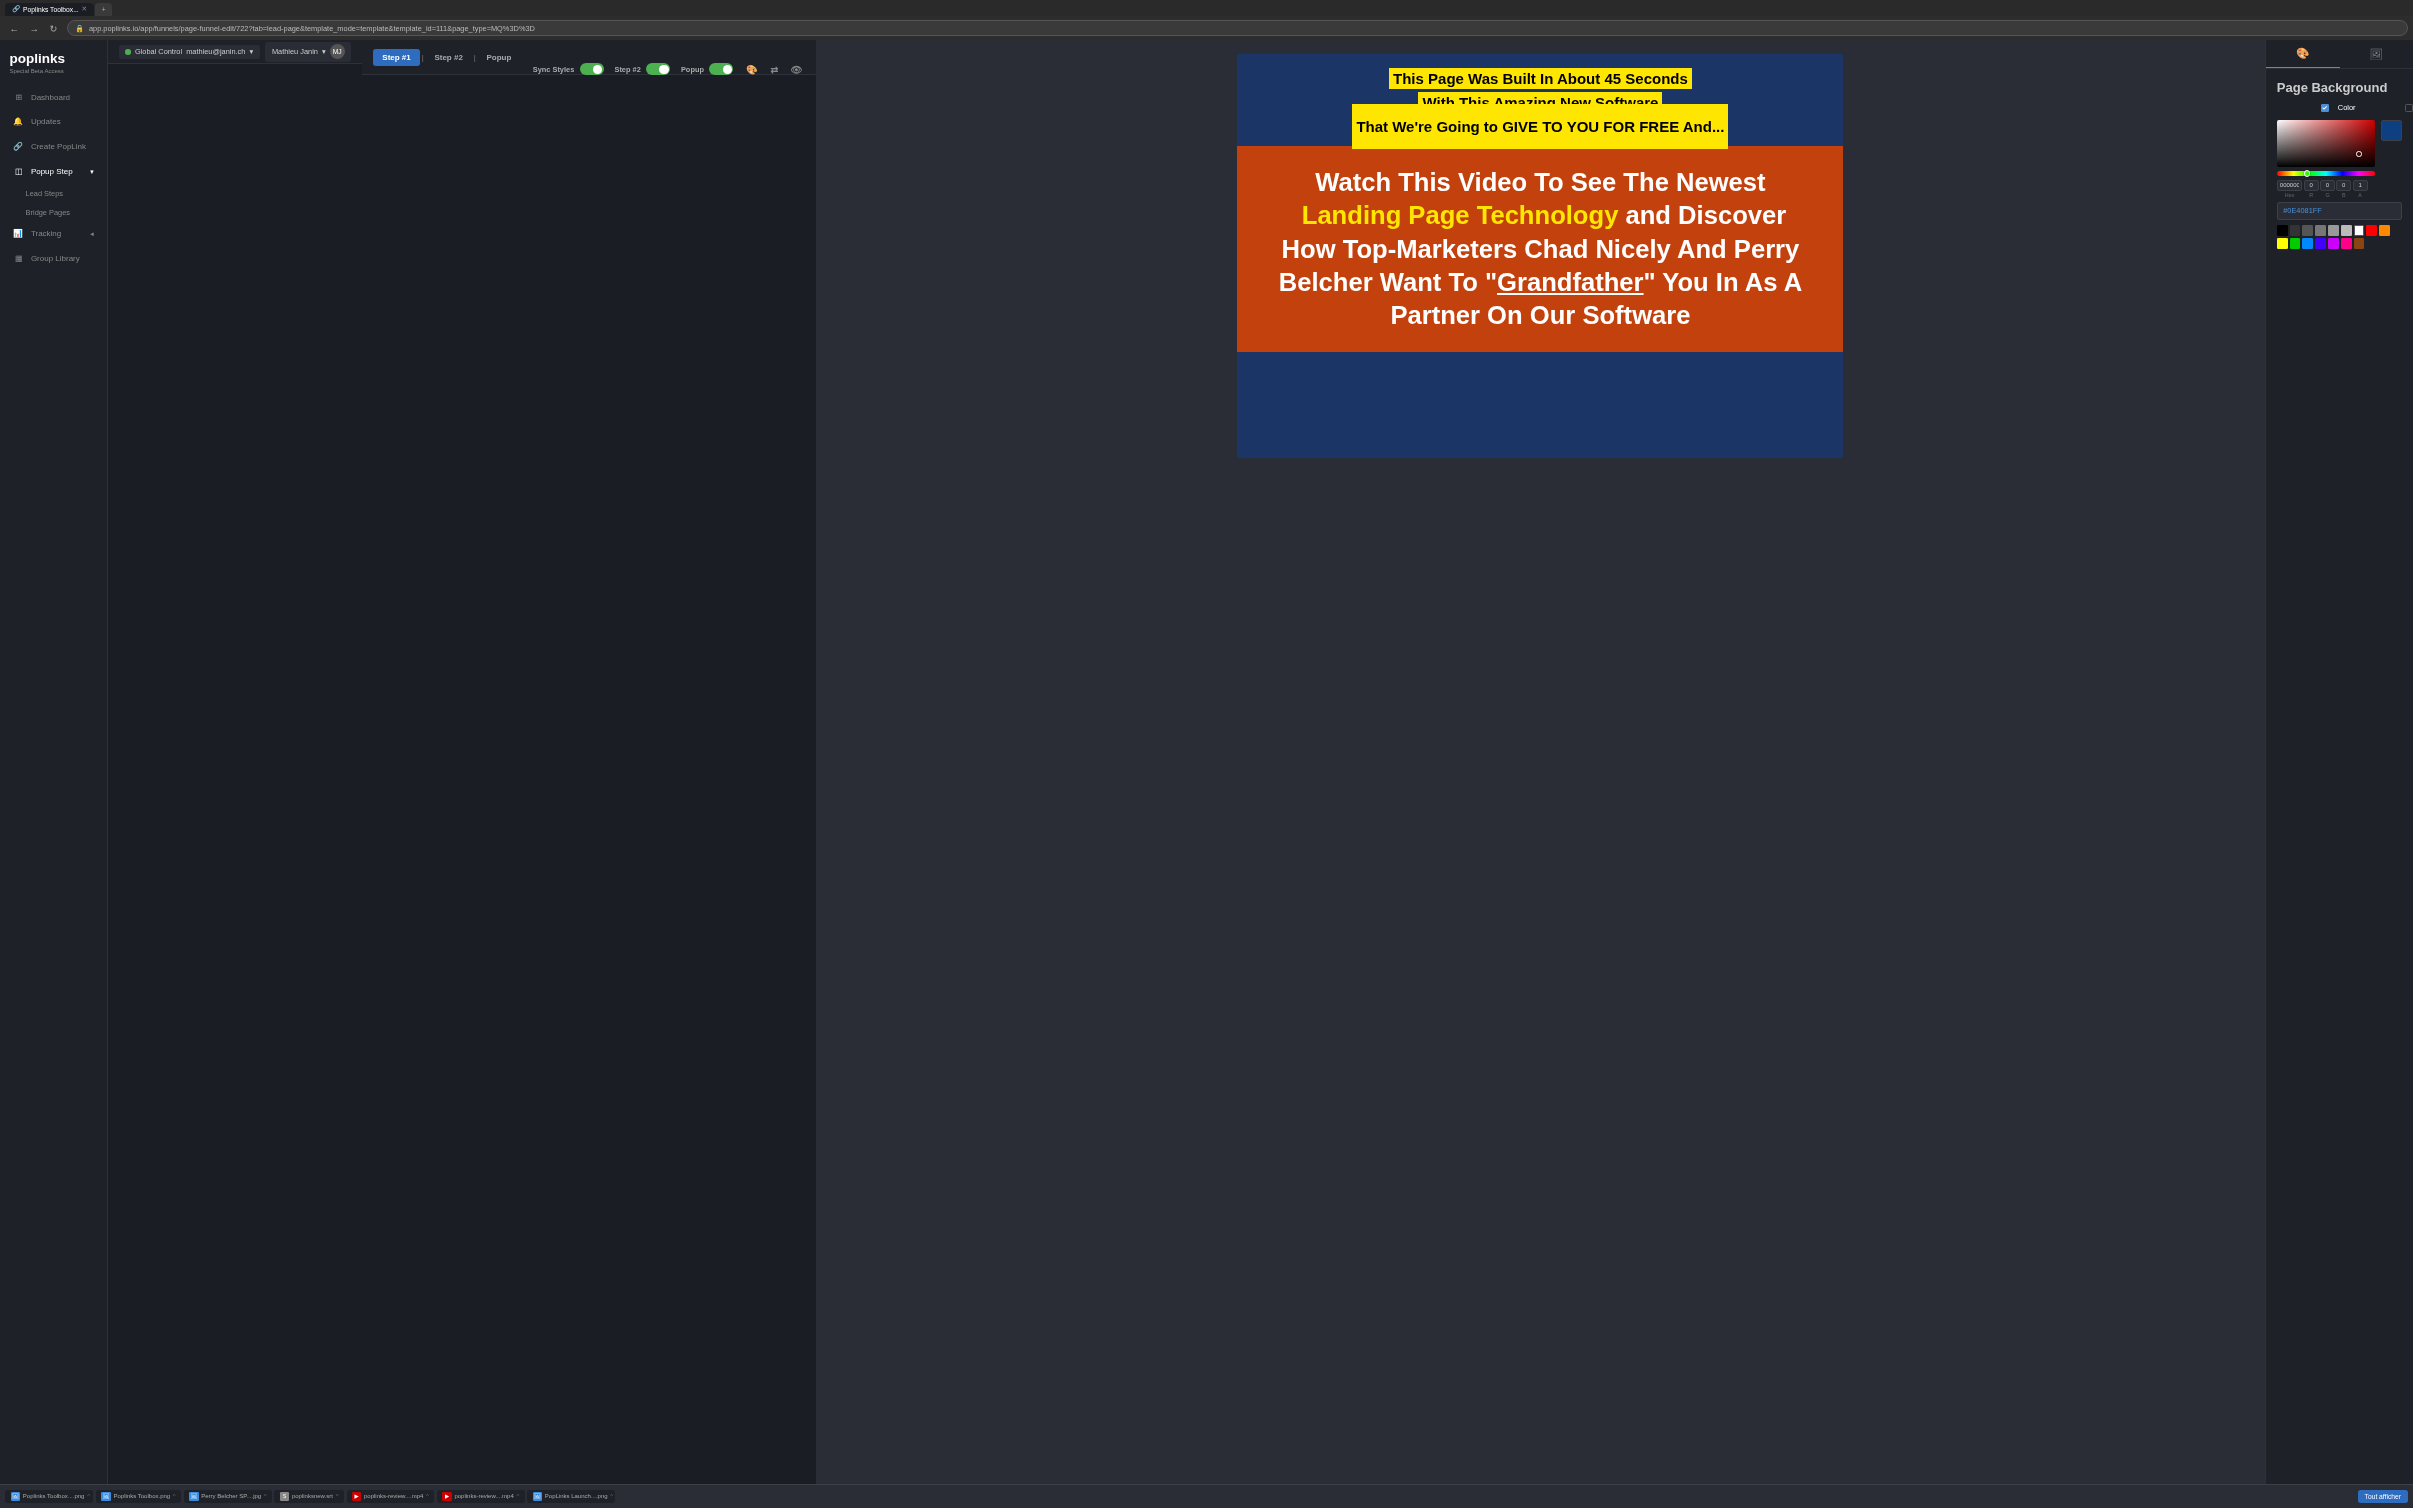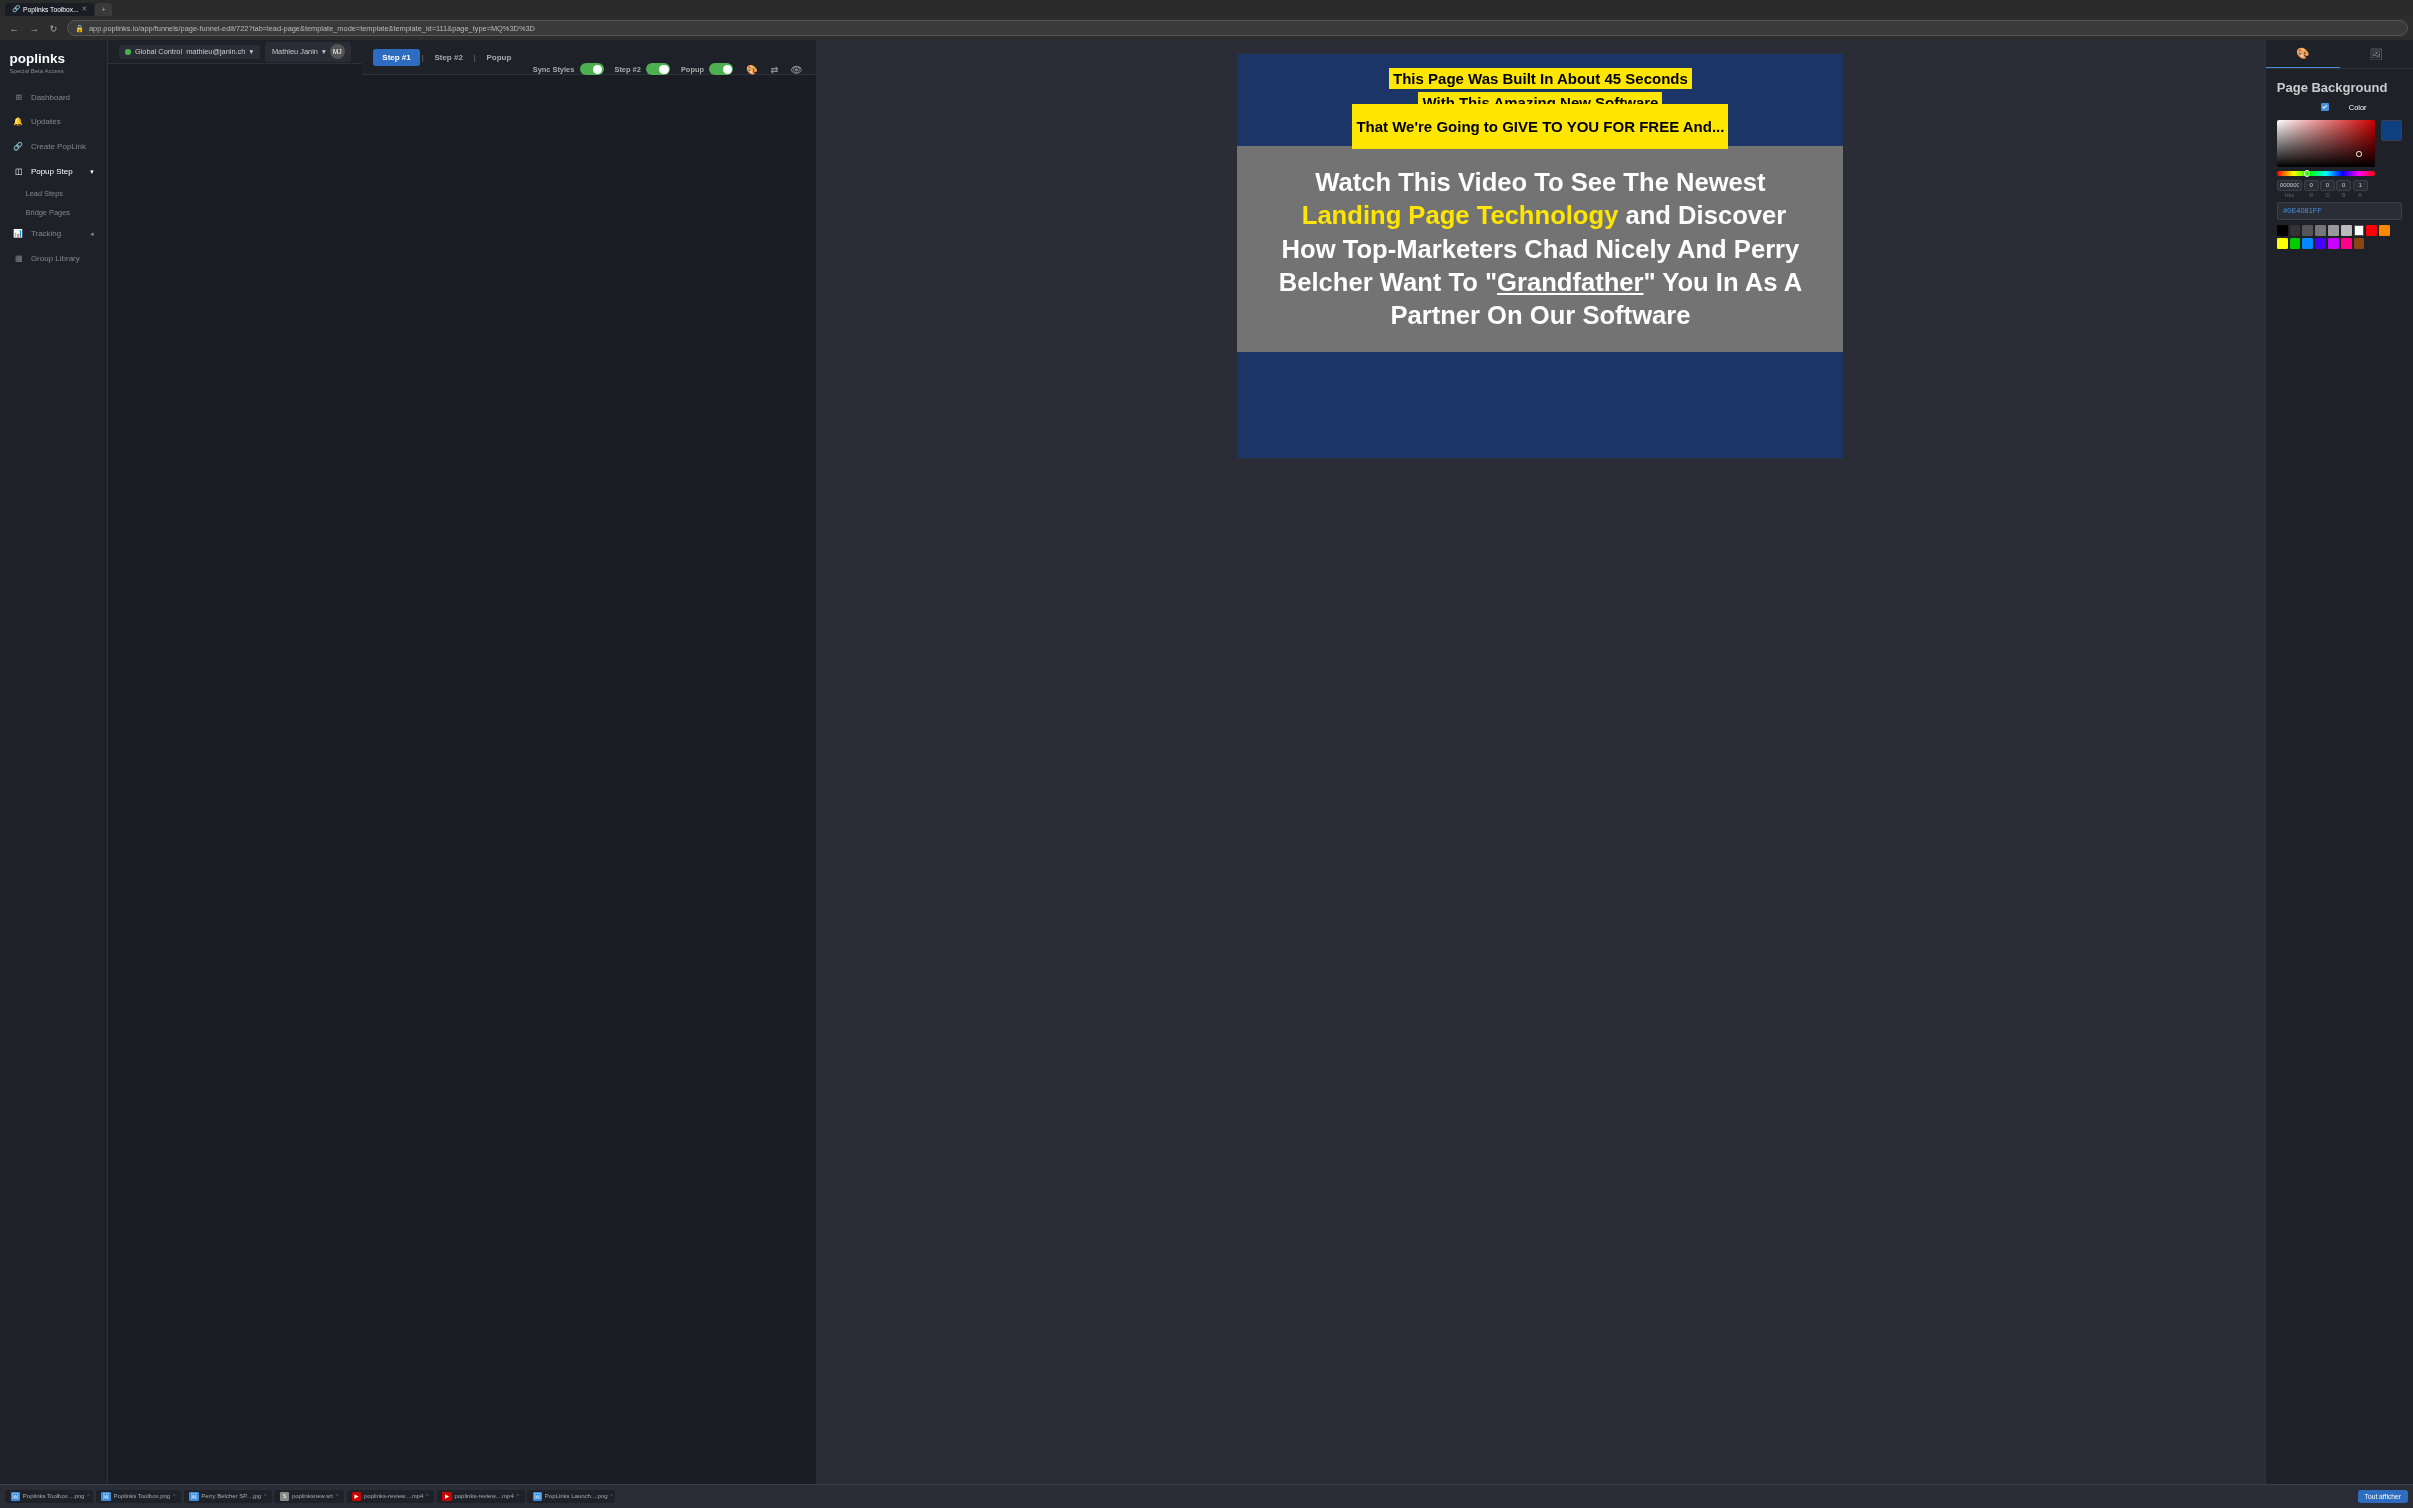--- a/index.html
+++ b/index.html
@@ -60,34 +60,34 @@
     .content-area { flex: 1; display: flex; overflow: hidden; }
 
     
     .canvas-area { flex: 1; overflow: auto; background: #2a2d35; position: relative; }
     .page-canvas { margin: 13.5px auto; width: 606px; background: #1a3a6b; min-height: 404px; position: relative; overflow: hidden; }
 
     
     .yellow-banner { background: transparent; padding: 13.5px 20px 6.7px; text-align: center; }
 
     
-    .blue-section { background: #737373; padding: 20px 27px; text-align: center; }
+    .blue-section { background: #c2410c; padding: 20px 27px; text-align: center; }
     .main-headline { color: #fff; font-size: 25.6px; font-weight: 800; line-height: 1.3; margin-bottom: 0; }
     .highlight-yellow { color: #FFE600; }
     .underline-text { text-decoration: underline; }
 
     
     .right-panel { width: 148px; background: #1e2128; border-left: 0.7px solid #2d3139; display: flex; flex-direction: column; }
     .panel-tabs { display: flex; border-bottom: 0.7px solid #2d3139; }
     .panel-tab { flex: 1; padding: 6.7px; display: flex; align-items: center; justify-content: center; cursor: pointer; color: #888; font-size: 10.8px; }
     .panel-tab.active { color: #4a90d9; border-bottom: 1.3px solid #4a90d9; }
     .panel-content { padding: 10.8px; }
     .panel-section-title { font-size: 13px; font-weight: 700; color: #ccc; margin-bottom: 8px; }
     .color-options { display: flex; gap: 5.4px; margin-bottom: 8px; align-items: center; }
-    .color-option { display: flex; align-items: center; gap: 20px; font-size: 7.4px; color: #aaa; cursor: pointer; padding-left: 44px; }
+    .color-option { display: flex; align-items: flex-end; gap: 9px; font-size: 7.4px; color: #aaa; cursor: pointer; padding-left: 44px; }
     .color-option.active { color: #fff; }
     .color-checkbox { width: 8px; height: 8px; background: #4a90d9; border-radius: 1.3px; display: flex; align-items: center; justify-content: center; }
     .color-checkbox svg { width: 5.4px; height: 5.4px; }
     .hex-input-group { display: flex; flex-direction: column; align-items: center; gap: 1.3px; }
     .hex-input { background: #2a2d35; border: 0.7px solid #3d4049; border-radius: 2px; color: #ccc; font-size: 6px; padding: 1.3px 2px; width: 25.6px; text-align: center; }
     .hex-input-small { width: 15px; }
     .hex-label { font-size: 5.4px; color: #666; }
 
     .color-swatches { display: flex; gap: 2px; flex-wrap: wrap; }
     .color-swatch { width: 10.8px; height: 10.8px; border-radius: 1.3px; cursor: pointer; }

